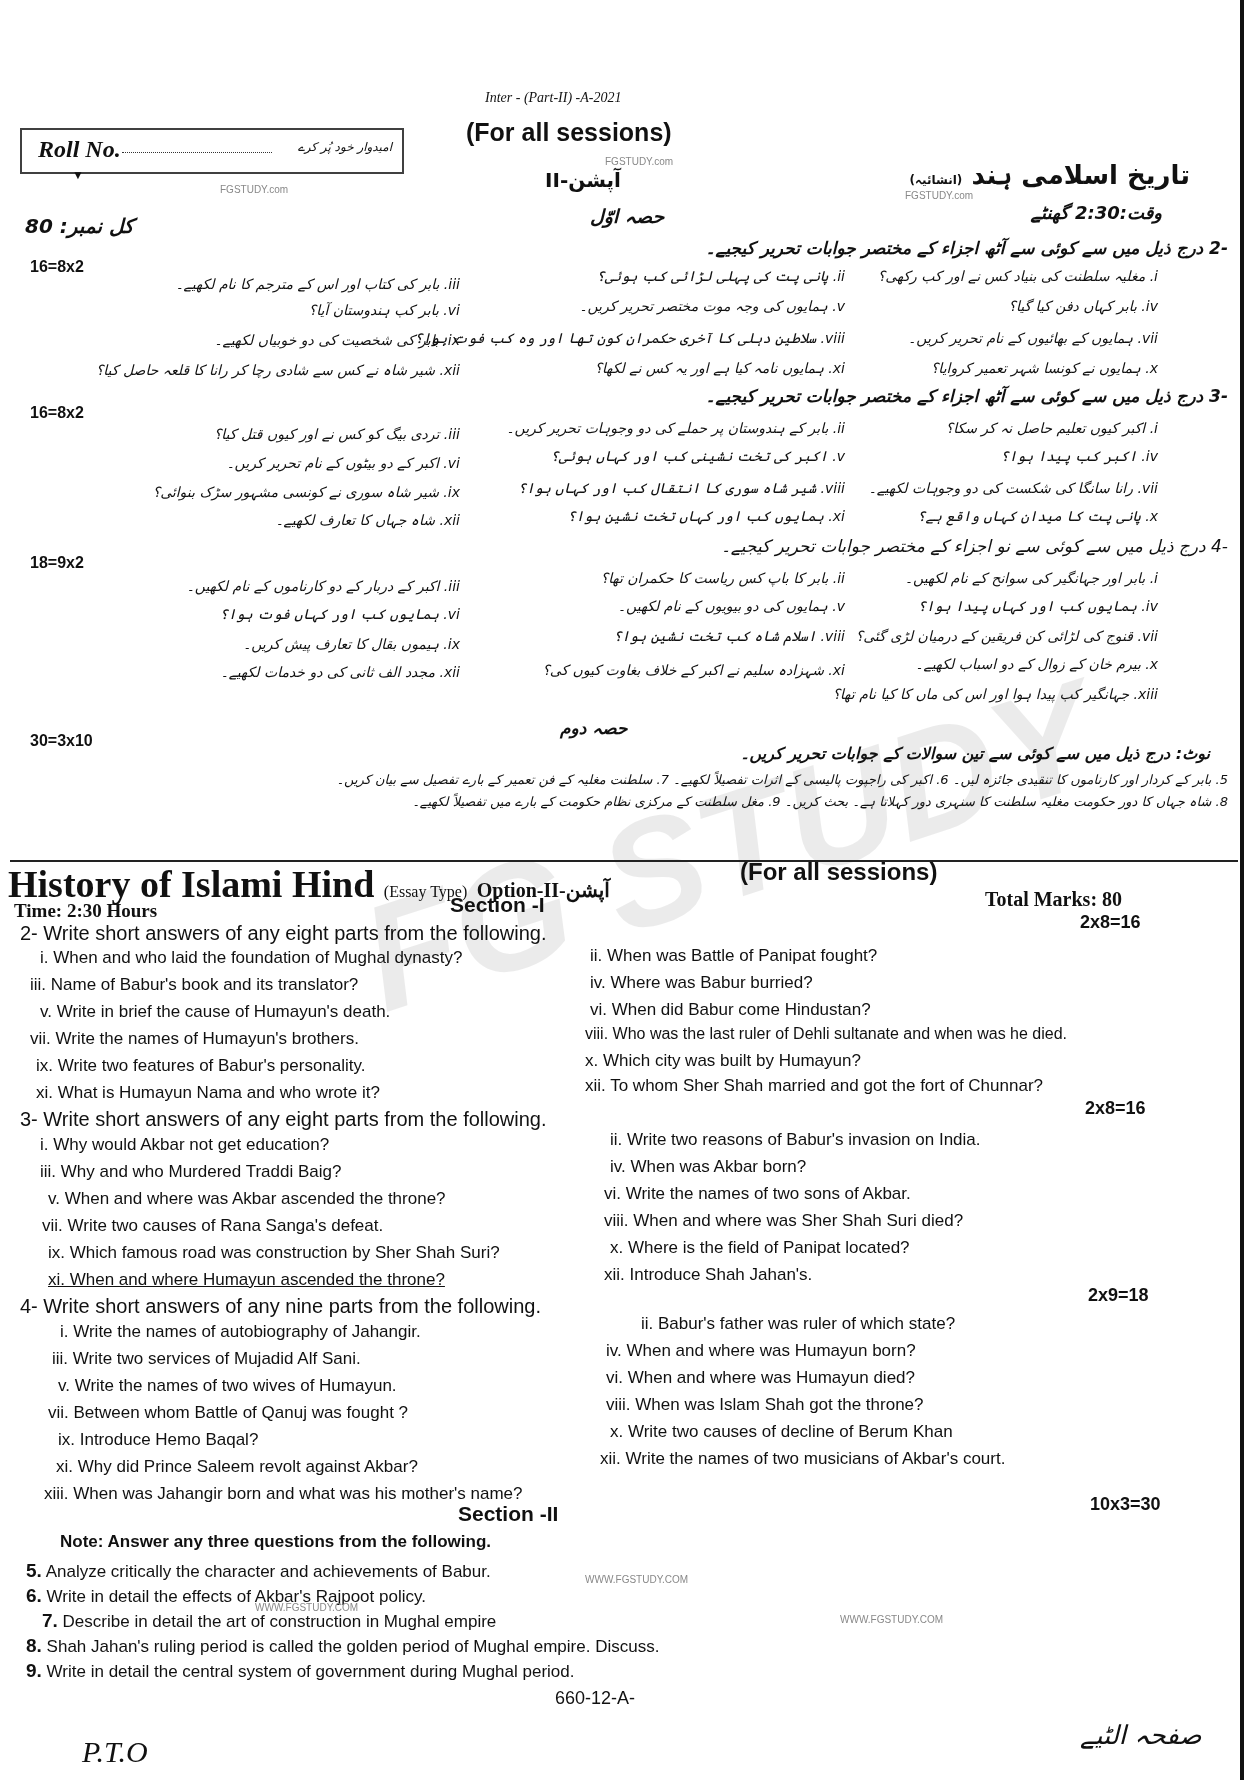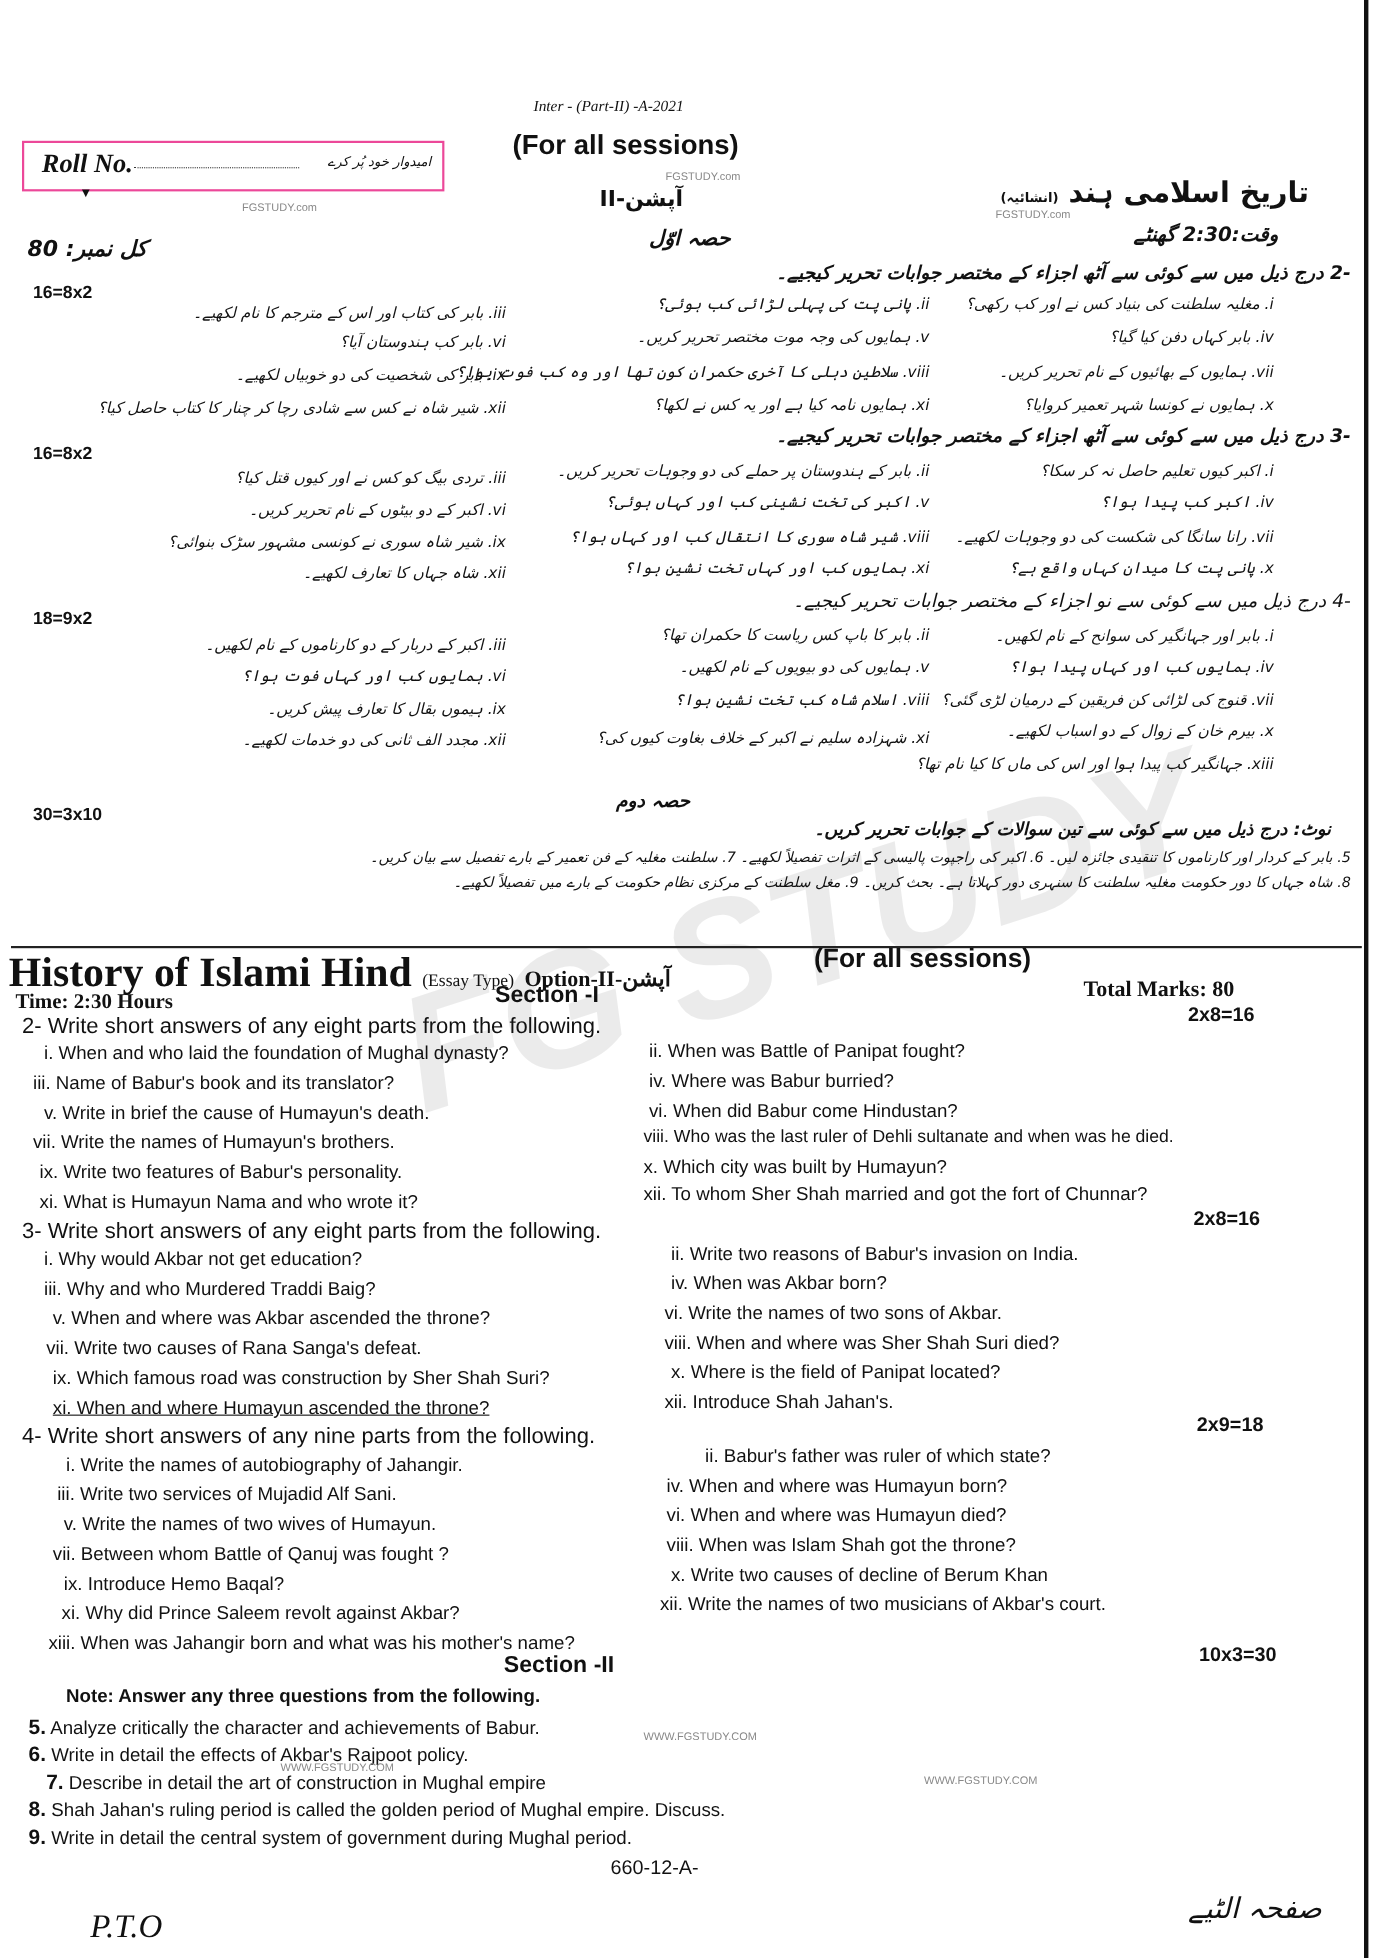--- a/index.html
+++ b/index.html
@@ -2,21 +2,21 @@
 <html><head>
 <meta charset="utf-8">
 <style>
   html, body { margin:0; padding:0; background:#fff; }
   body { width:1250px; height:1780px; position:relative; overflow:hidden; color:#111;
          font-family:"Liberation Sans", sans-serif; }
   .abs { position:absolute; white-space:nowrap; }
   .serif { font-family:"Liberation Serif", serif; }
   .urdu { font-family:"DejaVu Sans", sans-serif; direction:rtl; font-size:15px; font-style:italic; }
   .rborder { position:absolute; right:6px; top:0; width:4px; height:1780px; background:#111; }
-  .rollbox { position:absolute; left:20px; top:128px; width:380px; height:42px; border:2px solid #ec4899; }
+  .rollbox { position:absolute; left:20px; top:128px; width:380px; height:42px; border:2px solid #404040; }
   .wm { position:absolute; color:#888; font-size:10px; font-family:"Liberation Sans", sans-serif; }
   .bigwm { position:absolute; left:350px; top:760px; font-size:150px; color:rgba(0,0,0,0.08);
            font-family:"Liberation Sans", sans-serif; font-weight:bold; font-style:italic;
            transform:rotate(-18deg); }
   .hline { position:absolute; left:10px; right:12px; height:2px; background:#222; }
   .q-head { font-weight:normal; font-size:20px; }
   .item { font-size:17px; }
   .marks { font-weight:bold; font-size:18px; }
   .urdu-row { position:absolute; direction:rtl; font-family:"DejaVu Sans", sans-serif; font-size:14px; font-style:italic; white-space:nowrap; }
 </style>
@@ -53,21 +53,21 @@
 <div class="urdu-row" style="right:405px;top:268px;"><span>ii</span>. <span>پانی پت کی پہلی لڑائی کب ہوئی؟</span></div>
 <div class="urdu-row" style="right:790px;top:276px;"><span>iii</span>. <span>بابر کی کتاب اور اس کے مترجم کا نام لکھیے۔</span></div>
 <div class="urdu-row" style="right:92px;top:298px;"><span>iv</span>. <span>بابر کہاں دفن کیا گیا؟</span></div>
 <div class="urdu-row" style="right:405px;top:298px;"><span>v</span>. <span>ہمایوں کی وجہ موت مختصر تحریر کریں۔</span></div>
 <div class="urdu-row" style="right:790px;top:302px;"><span>vi</span>. <span>بابر کب ہندوستان آیا؟</span></div>
 <div class="urdu-row" style="right:92px;top:330px;"><span>vii</span>. <span>ہمایوں کے بھائیوں کے نام تحریر کریں۔</span></div>
 <div class="urdu-row" style="right:405px;top:330px;"><span>viii</span>. <span>سلاطین دہلی کا آخری حکمران کون تھا اور وہ کب فوت ہوا؟</span></div>
 <div class="urdu-row" style="right:790px;top:332px;"><span>ix</span>. <span>بابر کی شخصیت کی دو خوبیاں لکھیے۔</span></div>
 <div class="urdu-row" style="right:92px;top:360px;"><span>x</span>. <span>ہمایوں نے کونسا شہر تعمیر کروایا؟</span></div>
 <div class="urdu-row" style="right:405px;top:360px;"><span>xi</span>. <span>ہمایوں نامہ کیا ہے اور یہ کس نے لکھا؟</span></div>
-<div class="urdu-row" style="right:790px;top:362px;"><span>xii</span>. <span>شیر شاہ نے کس سے شادی رچا کر چنار کا کتاب حاصل کیا؟</span></div>
+<div class="urdu-row" style="right:790px;top:362px;"><span>xii</span>. <span>شیر شاہ نے کس سے شادی رچا کر رانا کا قلعہ حاصل کیا؟</span></div>
 
 <div class="abs urdu" style="right:22px;top:386px;font-size:17px;font-weight:bold;">-3 درج ذیل میں سے کوئی سے آٹھ اجزاء کے مختصر جوابات تحریر کیجیے۔</div>
 <div class="abs" style="left:30px;top:404px;font-size:16px;font-weight:bold;">16=8x2</div>
 
 <div class="urdu-row" style="right:92px;top:420px;"><span>i</span>. <span>اکبر کیوں تعلیم حاصل نہ کر سکا؟</span></div>
 <div class="urdu-row" style="right:405px;top:420px;"><span>ii</span>. <span>بابر کے ہندوستان پر حملے کی دو وجوہات تحریر کریں۔</span></div>
 <div class="urdu-row" style="right:790px;top:426px;"><span>iii</span>. <span>تردی بیگ کو کس نے اور کیوں قتل کیا؟</span></div>
 <div class="urdu-row" style="right:92px;top:448px;"><span>iv</span>. <span>اکبر کب پیدا ہوا؟</span></div>
 <div class="urdu-row" style="right:405px;top:448px;"><span>v</span>. <span>اکبر کی تخت نشینی کب اور کہاں ہوئی؟</span></div>
 <div class="urdu-row" style="right:790px;top:455px;"><span>vi</span>. <span>اکبر کے دو بیٹوں کے نام تحریر کریں۔</span></div>

